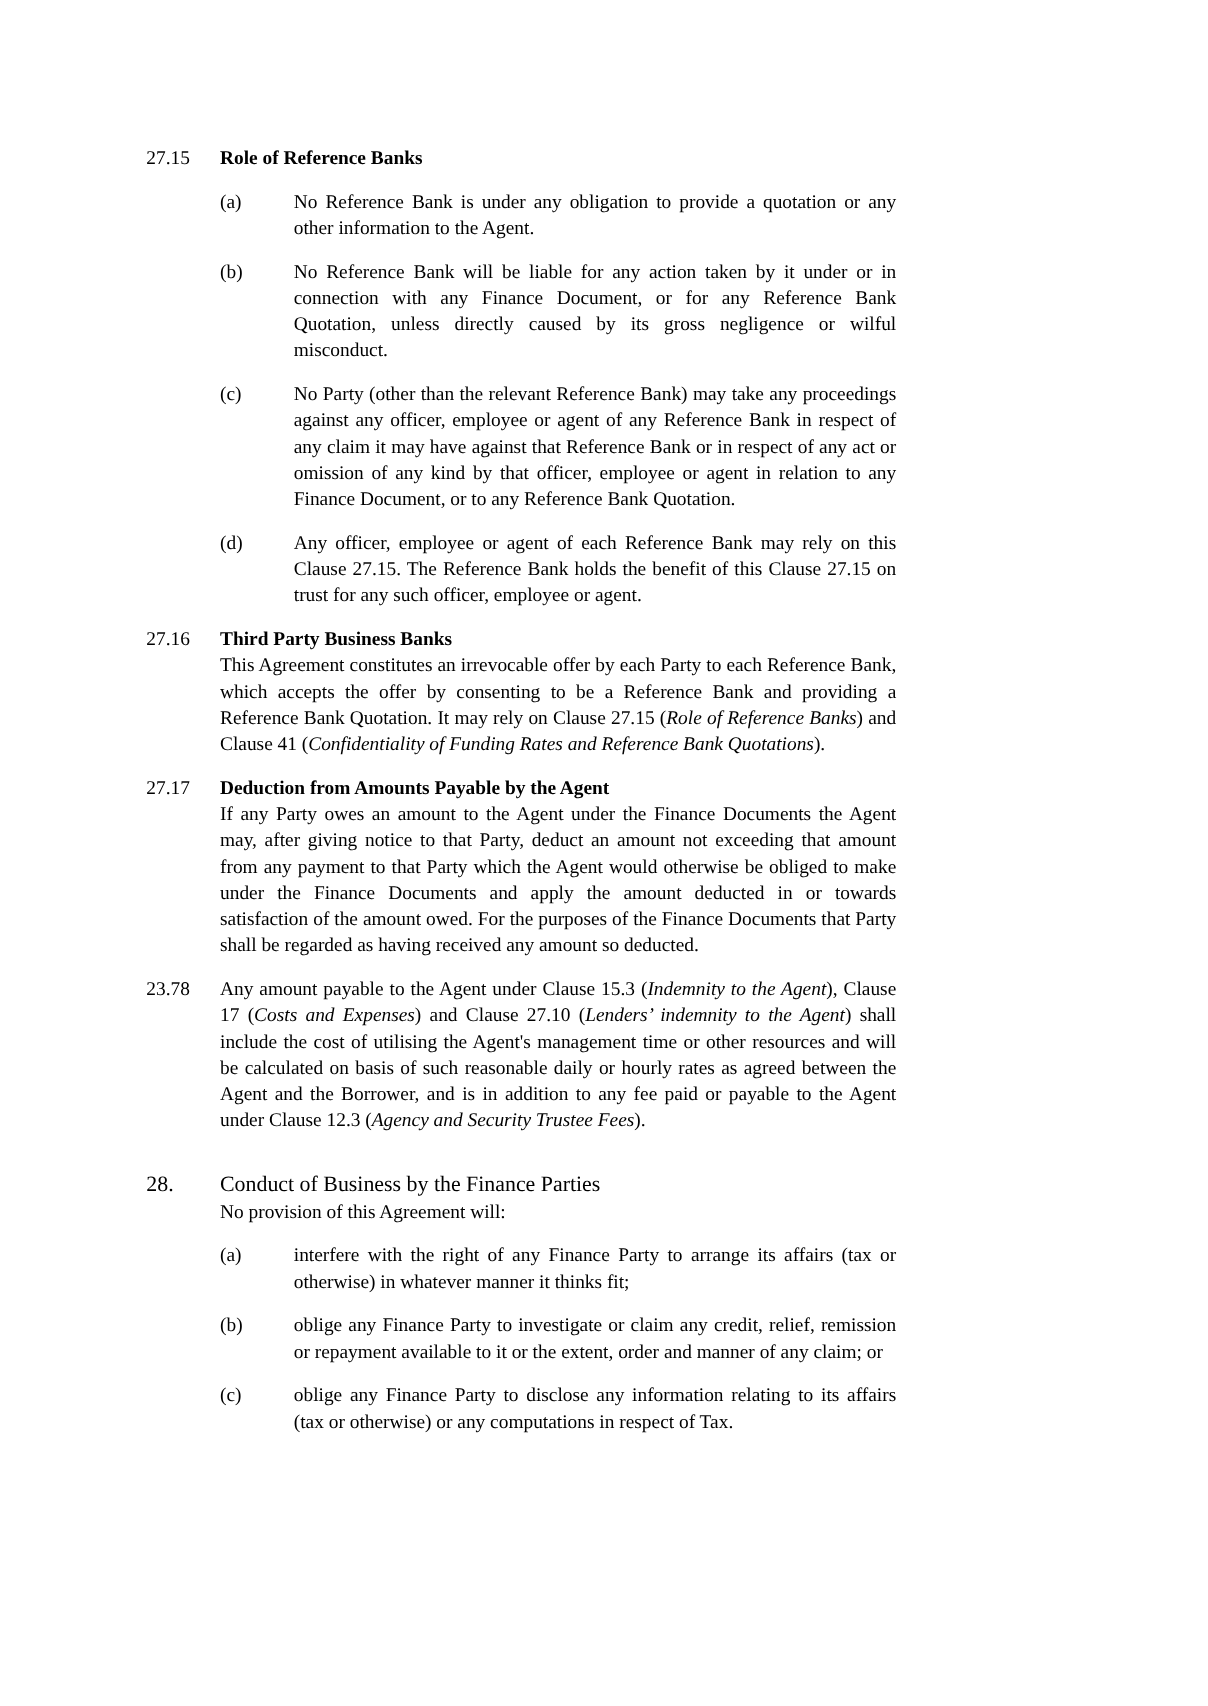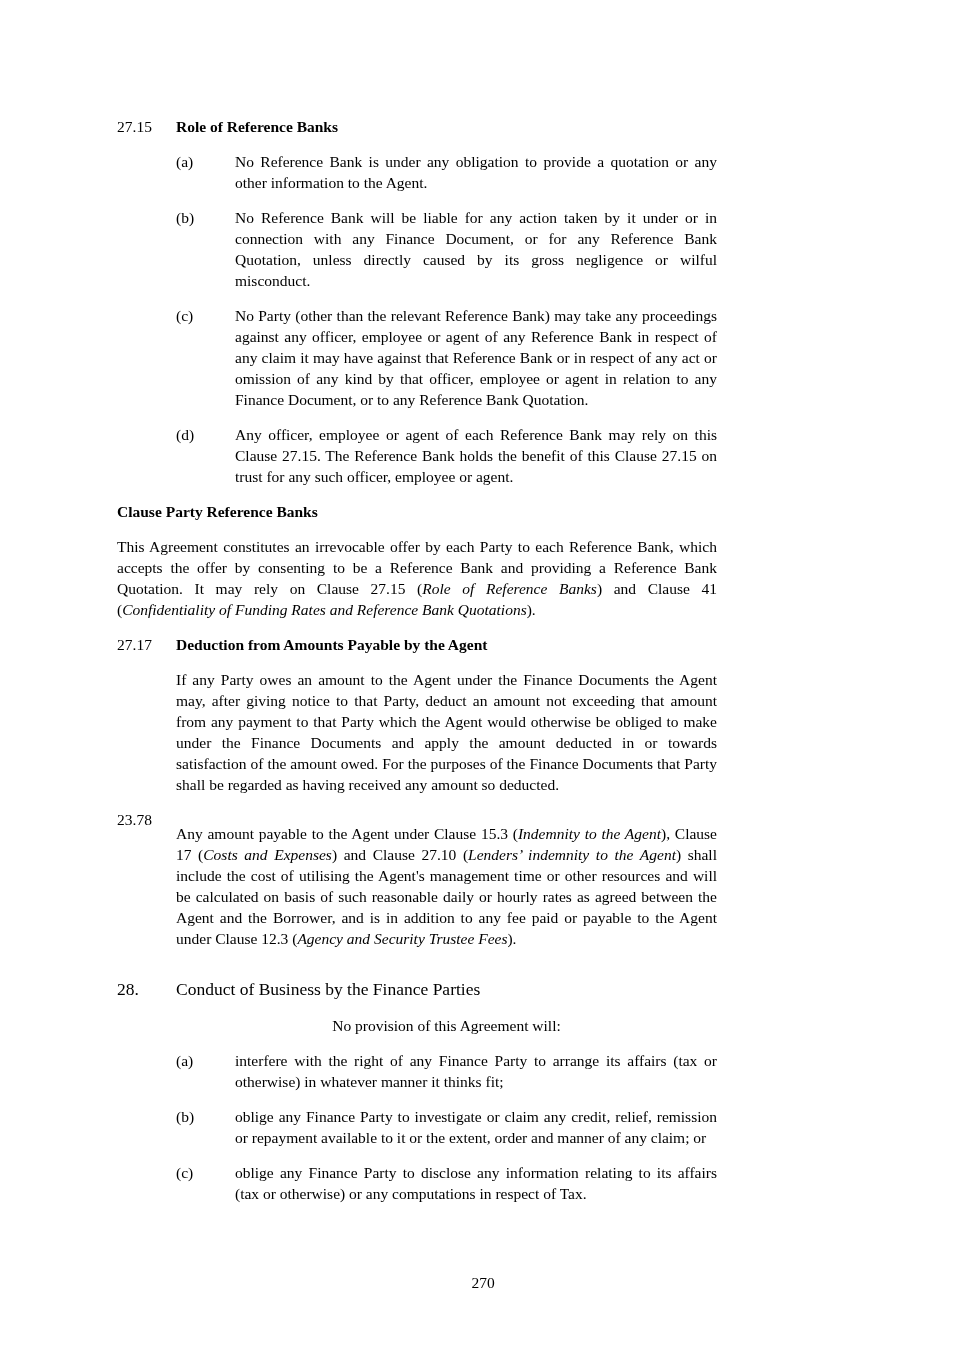--- a/index.html
+++ b/index.html
@@ -50,40 +50,39 @@
   .item-label {
     width: 59px;
     flex-shrink: 0;
   }
   .item-text {
     flex: 1;
     min-width: 0;
     text-align: justify;
   }
   .para {
-    margin-top: 14px;
     text-align: justify;
   }
   .major {
     margin-top: 28px;
     font-size: 17.5px;
     line-height: 24px;
   }
   .major .sec-num,
   .major .sec-heading {
     font-weight: normal;
   }
   .major .sec-content .para,
   .major .sec-content .item {
     font-size: 15.5px;
     line-height: 21px;
     font-weight: normal;
   }
   .major .intro {
-    text-align: center;
+    text-align: left;
   }
   .page-number {
     position: absolute;
     top: 1272px;
     left: 117px;
     width: 732px;
     text-align: center;
   }
   .it { font-style: italic; }
 </style>
@@ -109,22 +108,23 @@
         <div class="item-text">No Party (other than the relevant Reference Bank) may take any proceedings against any officer, employee or agent of any Reference Bank in respect of any claim it may have against that Reference Bank or in respect of any act or omission of any kind by that officer, employee or agent in relation to any Finance Document, or to any Reference Bank Quotation.</div>
       </div>
       <div class="item">
         <div class="item-label">(d)</div>
         <div class="item-text">Any officer, employee or agent of each Reference Bank may rely on this Clause 27.15. The Reference Bank holds the benefit of this Clause 27.15 on trust for any such officer, employee or agent.</div>
       </div>
     </div>
   </div>
 
   <div class="section">
+    <div class="sec-num">27.16</div>
     <div class="sec-content">
-      <div class="sec-heading">Clause Party Reference Banks</div>
+      <div class="sec-heading">Third Party Business Banks</div>
       <div class="para"><span>This Agreement constitutes an irrevocable offer by each Party to each Reference Bank, which accepts the offer by consenting to be a Reference Bank and providing a Reference Bank Quotation.  It may rely on Clause 27.15 (</span><span class="it">Role of Reference Banks</span><span>) and Clause 41 (</span><span class="it">Confidentiality of Funding Rates and Reference Bank Quotations</span><span>).</span></div>
     </div>
   </div>
 
   <div class="section">
     <div class="sec-num">27.17</div>
     <div class="sec-content">
       <div class="sec-heading">Deduction from Amounts Payable by the Agent</div>
       <div class="para"><span>If any Party owes an amount to the Agent under the Finance Documents the Agent may, after giving notice to that Party, deduct an amount not exceeding that amount from any payment to that Party which the Agent would otherwise be obliged to make under the Finance Documents and apply the amount deducted in or towards satisfaction of the amount owed.  For the purposes of the Finance Documents that Party shall be regarded as having received any amount so deducted.</span></div>
     </div>
@@ -150,15 +150,14 @@
         <div class="item-label">(b)</div>
         <div class="item-text">oblige any Finance Party to investigate or claim any credit, relief, remission or repayment available to it or the extent, order and manner of any claim; or</div>
       </div>
       <div class="item">
         <div class="item-label">(c)</div>
         <div class="item-text">oblige any Finance Party to disclose any information relating to its affairs (tax or otherwise) or any computations in respect of Tax.</div>
       </div>
     </div>
   </div>
 
-  <div class="page-number">270</div>
 
 </div>
 
 </body></html>

